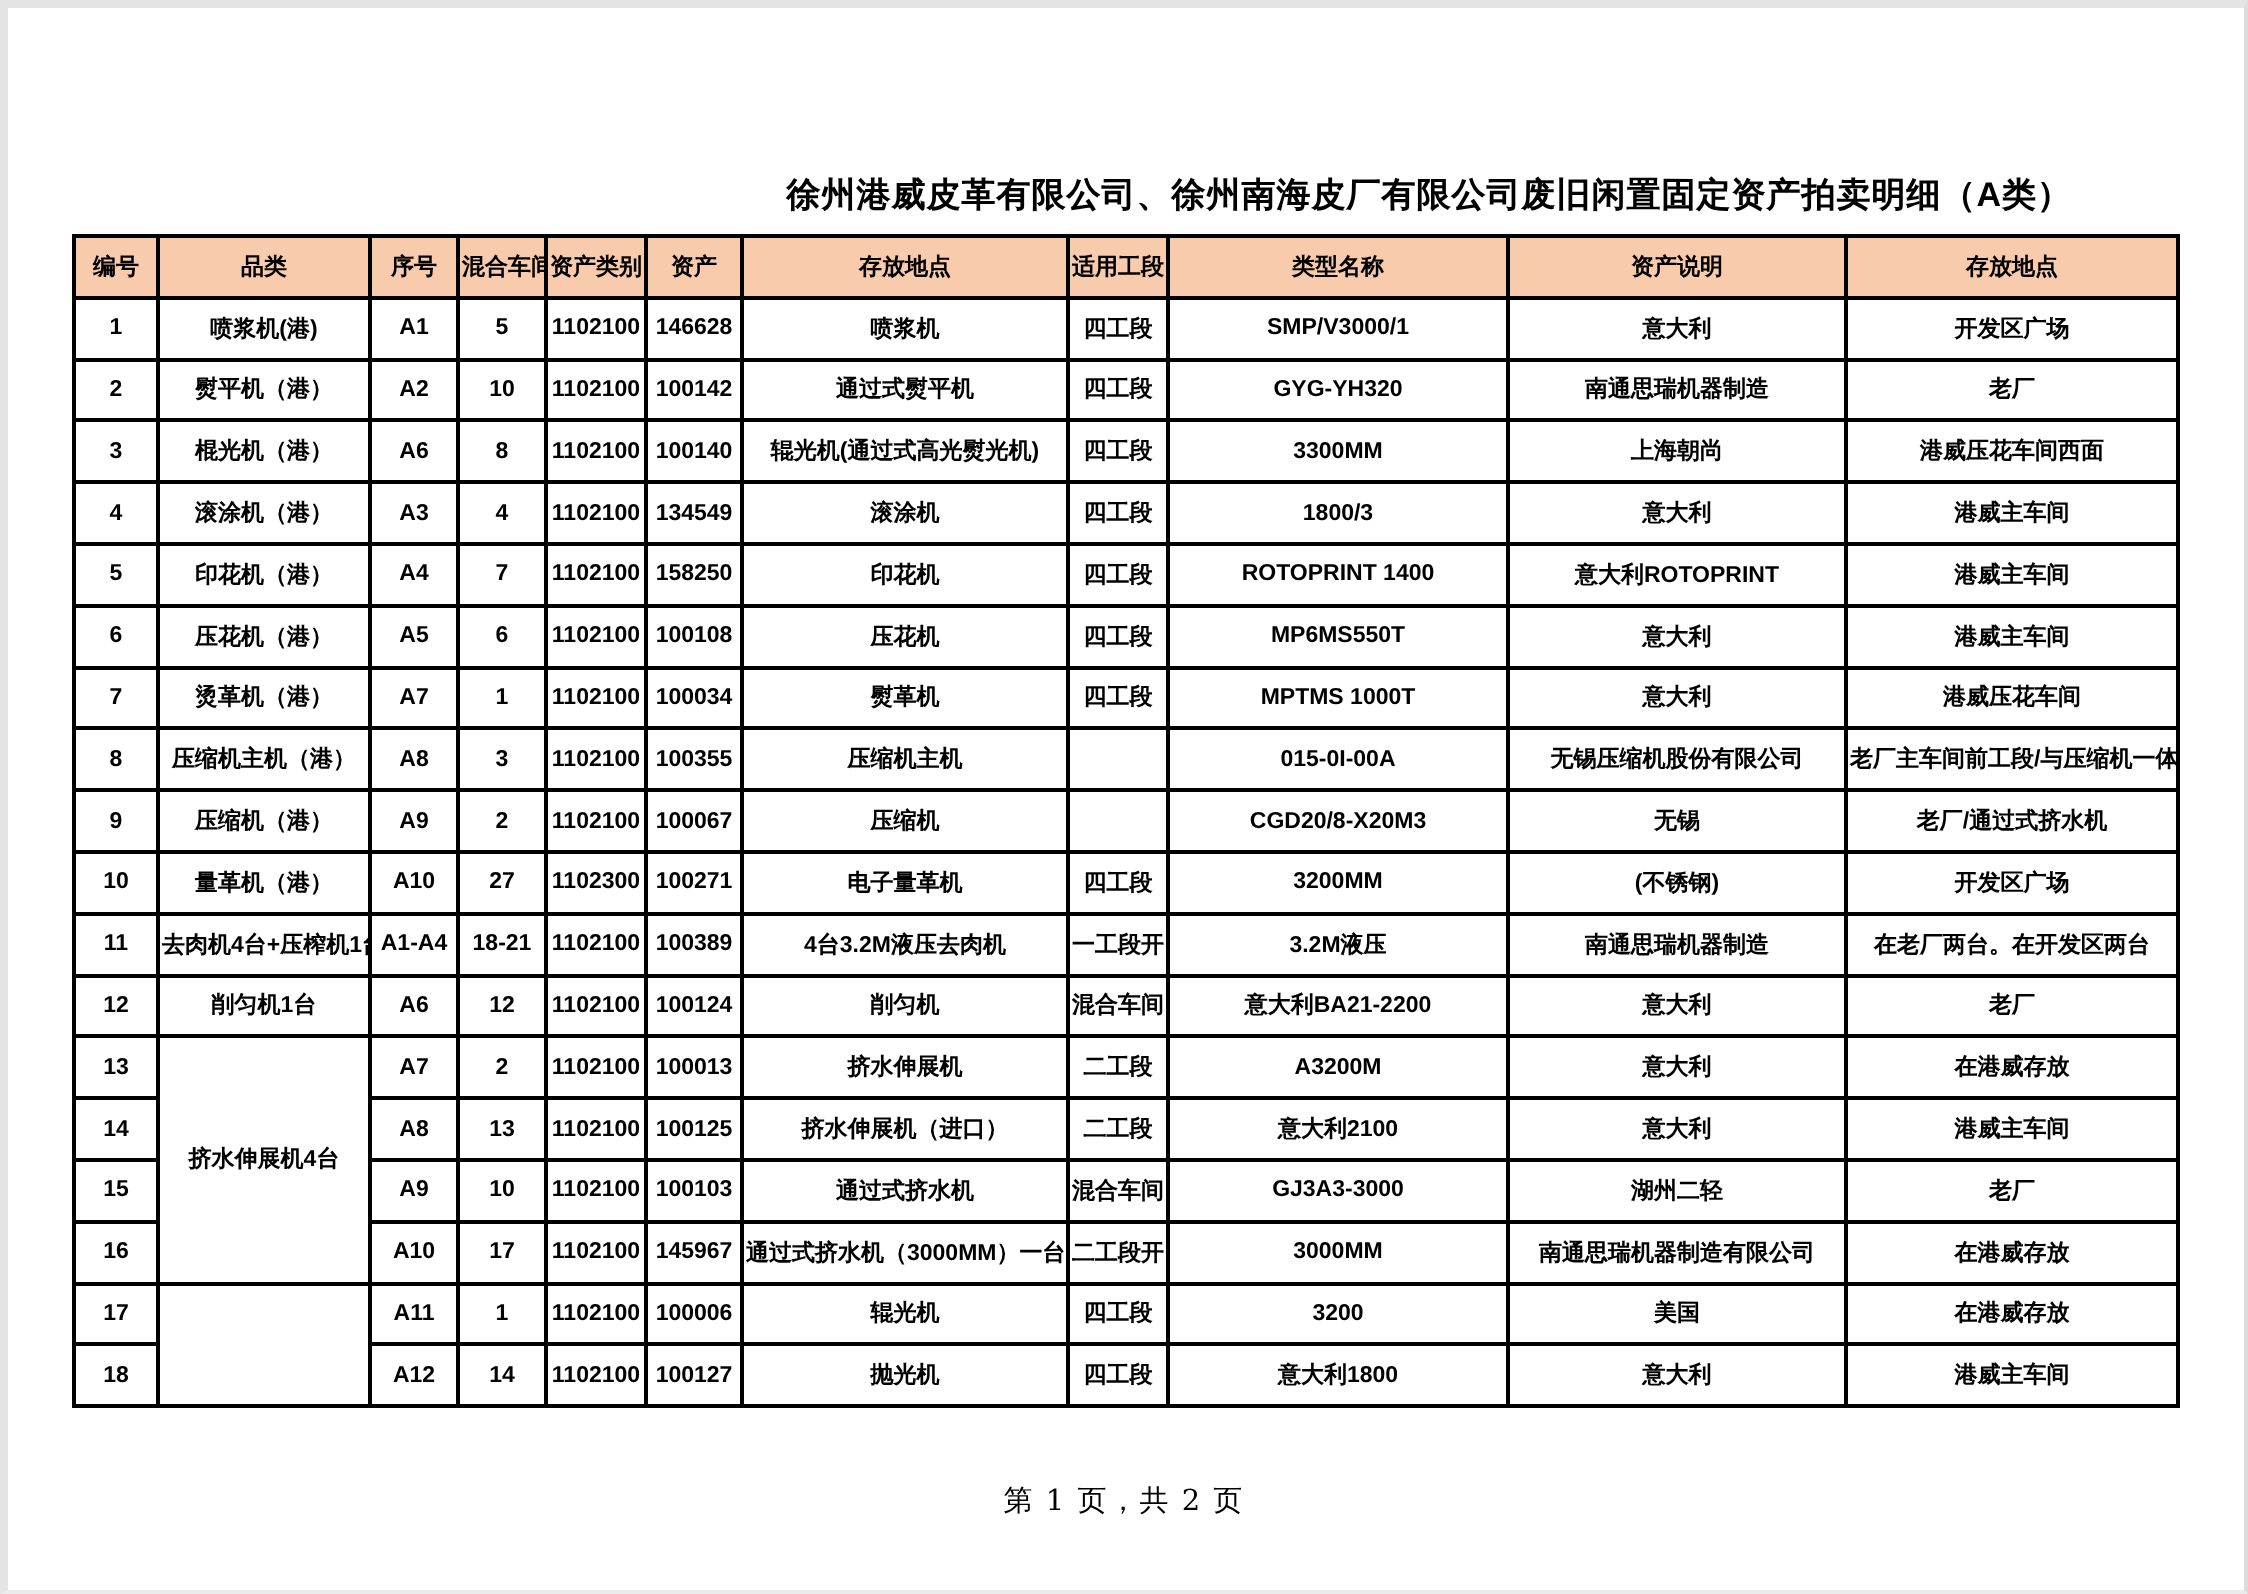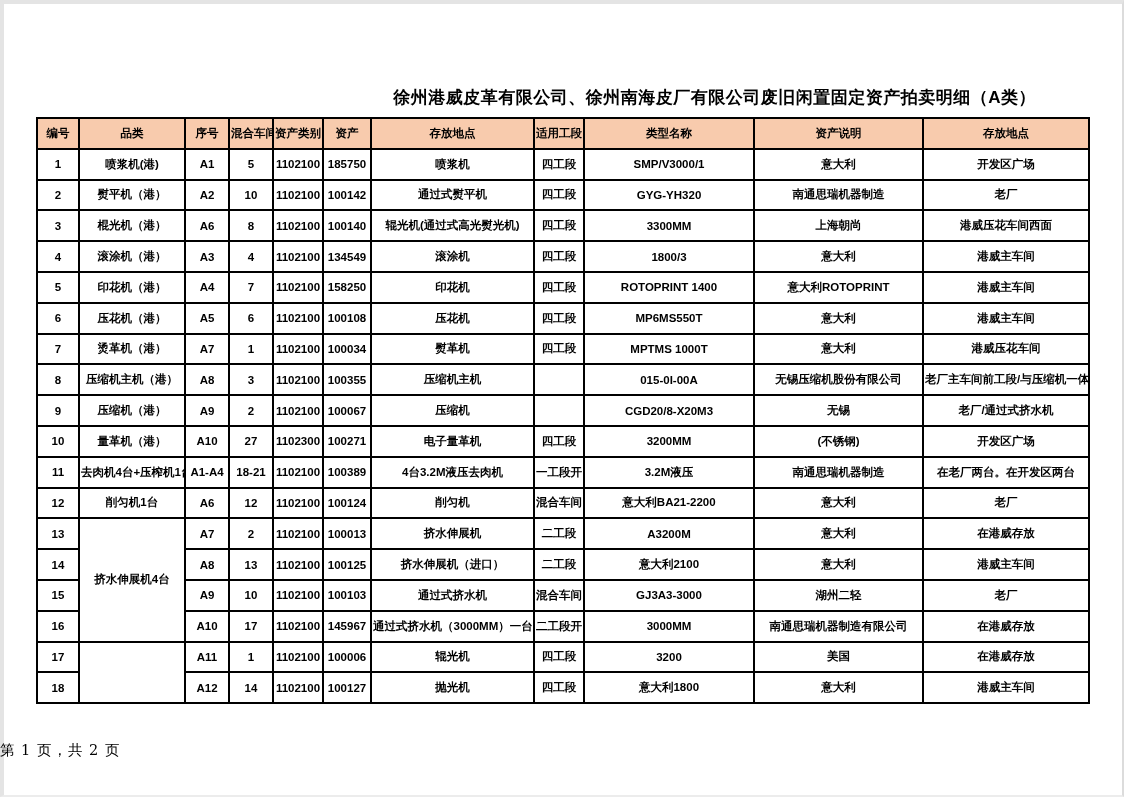--- a/index.html
+++ b/index.html
@@ -46,21 +46,21 @@
     padding: 0 1px;
     height: 30.8px;
   }
   .asset-table thead th {
     background: #F8CBAD;
   }
   .page-footer {
     position: absolute;
     left: 0; top: 741px;
     width: 1124px;
-    text-align: left;
+    text-align: center;
     font-family: "DejaVu Serif", "Liberation Serif", serif;
     font-size: 14.5px;
     letter-spacing: 1px;
   }
 </style>
 </head>
 <body>
 
 <div class="page-frame"></div>
 
@@ -95,21 +95,21 @@
         <th>存放地点</th>
       </tr>
   </thead>
   <tbody>
       <tr>
         <td>1</td>
         <td>喷浆机(港)</td>
         <td>A1</td>
         <td>5</td>
         <td>1102100</td>
-        <td>185750</td>
+        <td>146628</td>
         <td>喷浆机</td>
         <td>四工段</td>
         <td>SMP/V3000/1</td>
         <td>意大利</td>
         <td>开发区广场</td>
       </tr>
       <tr>
         <td>2</td>
         <td>熨平机（港）</td>
         <td>A2</td>

